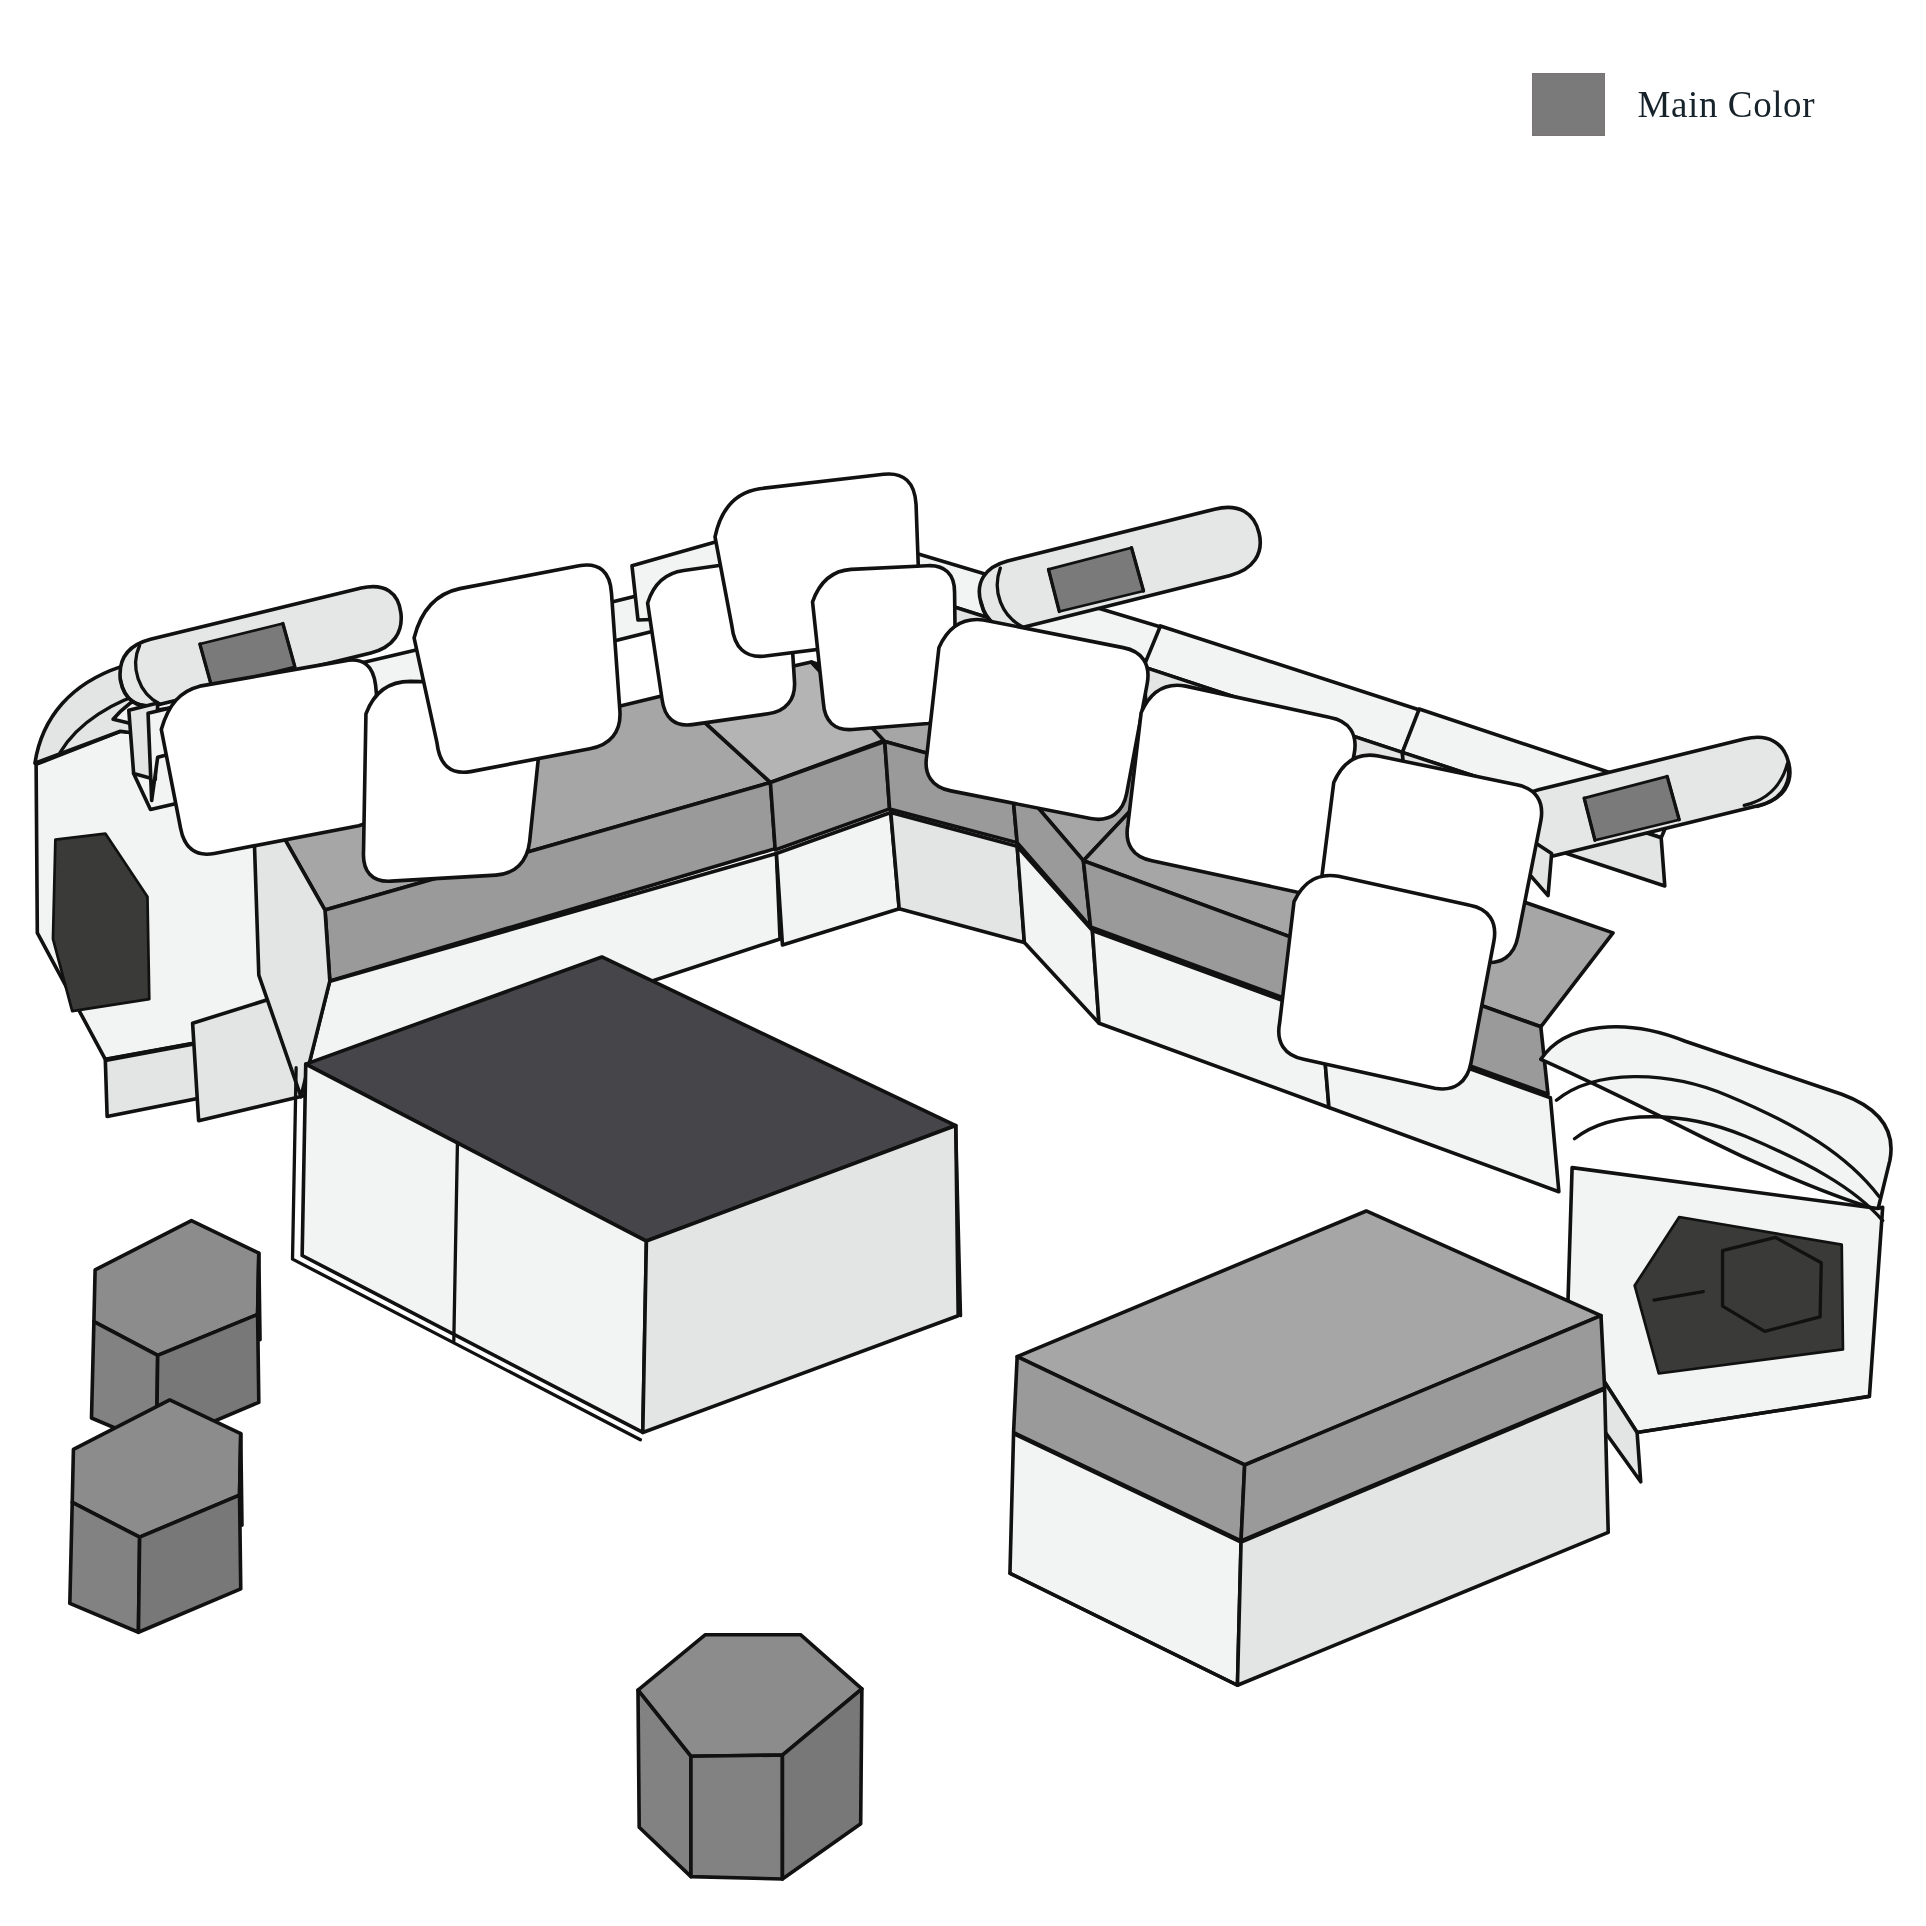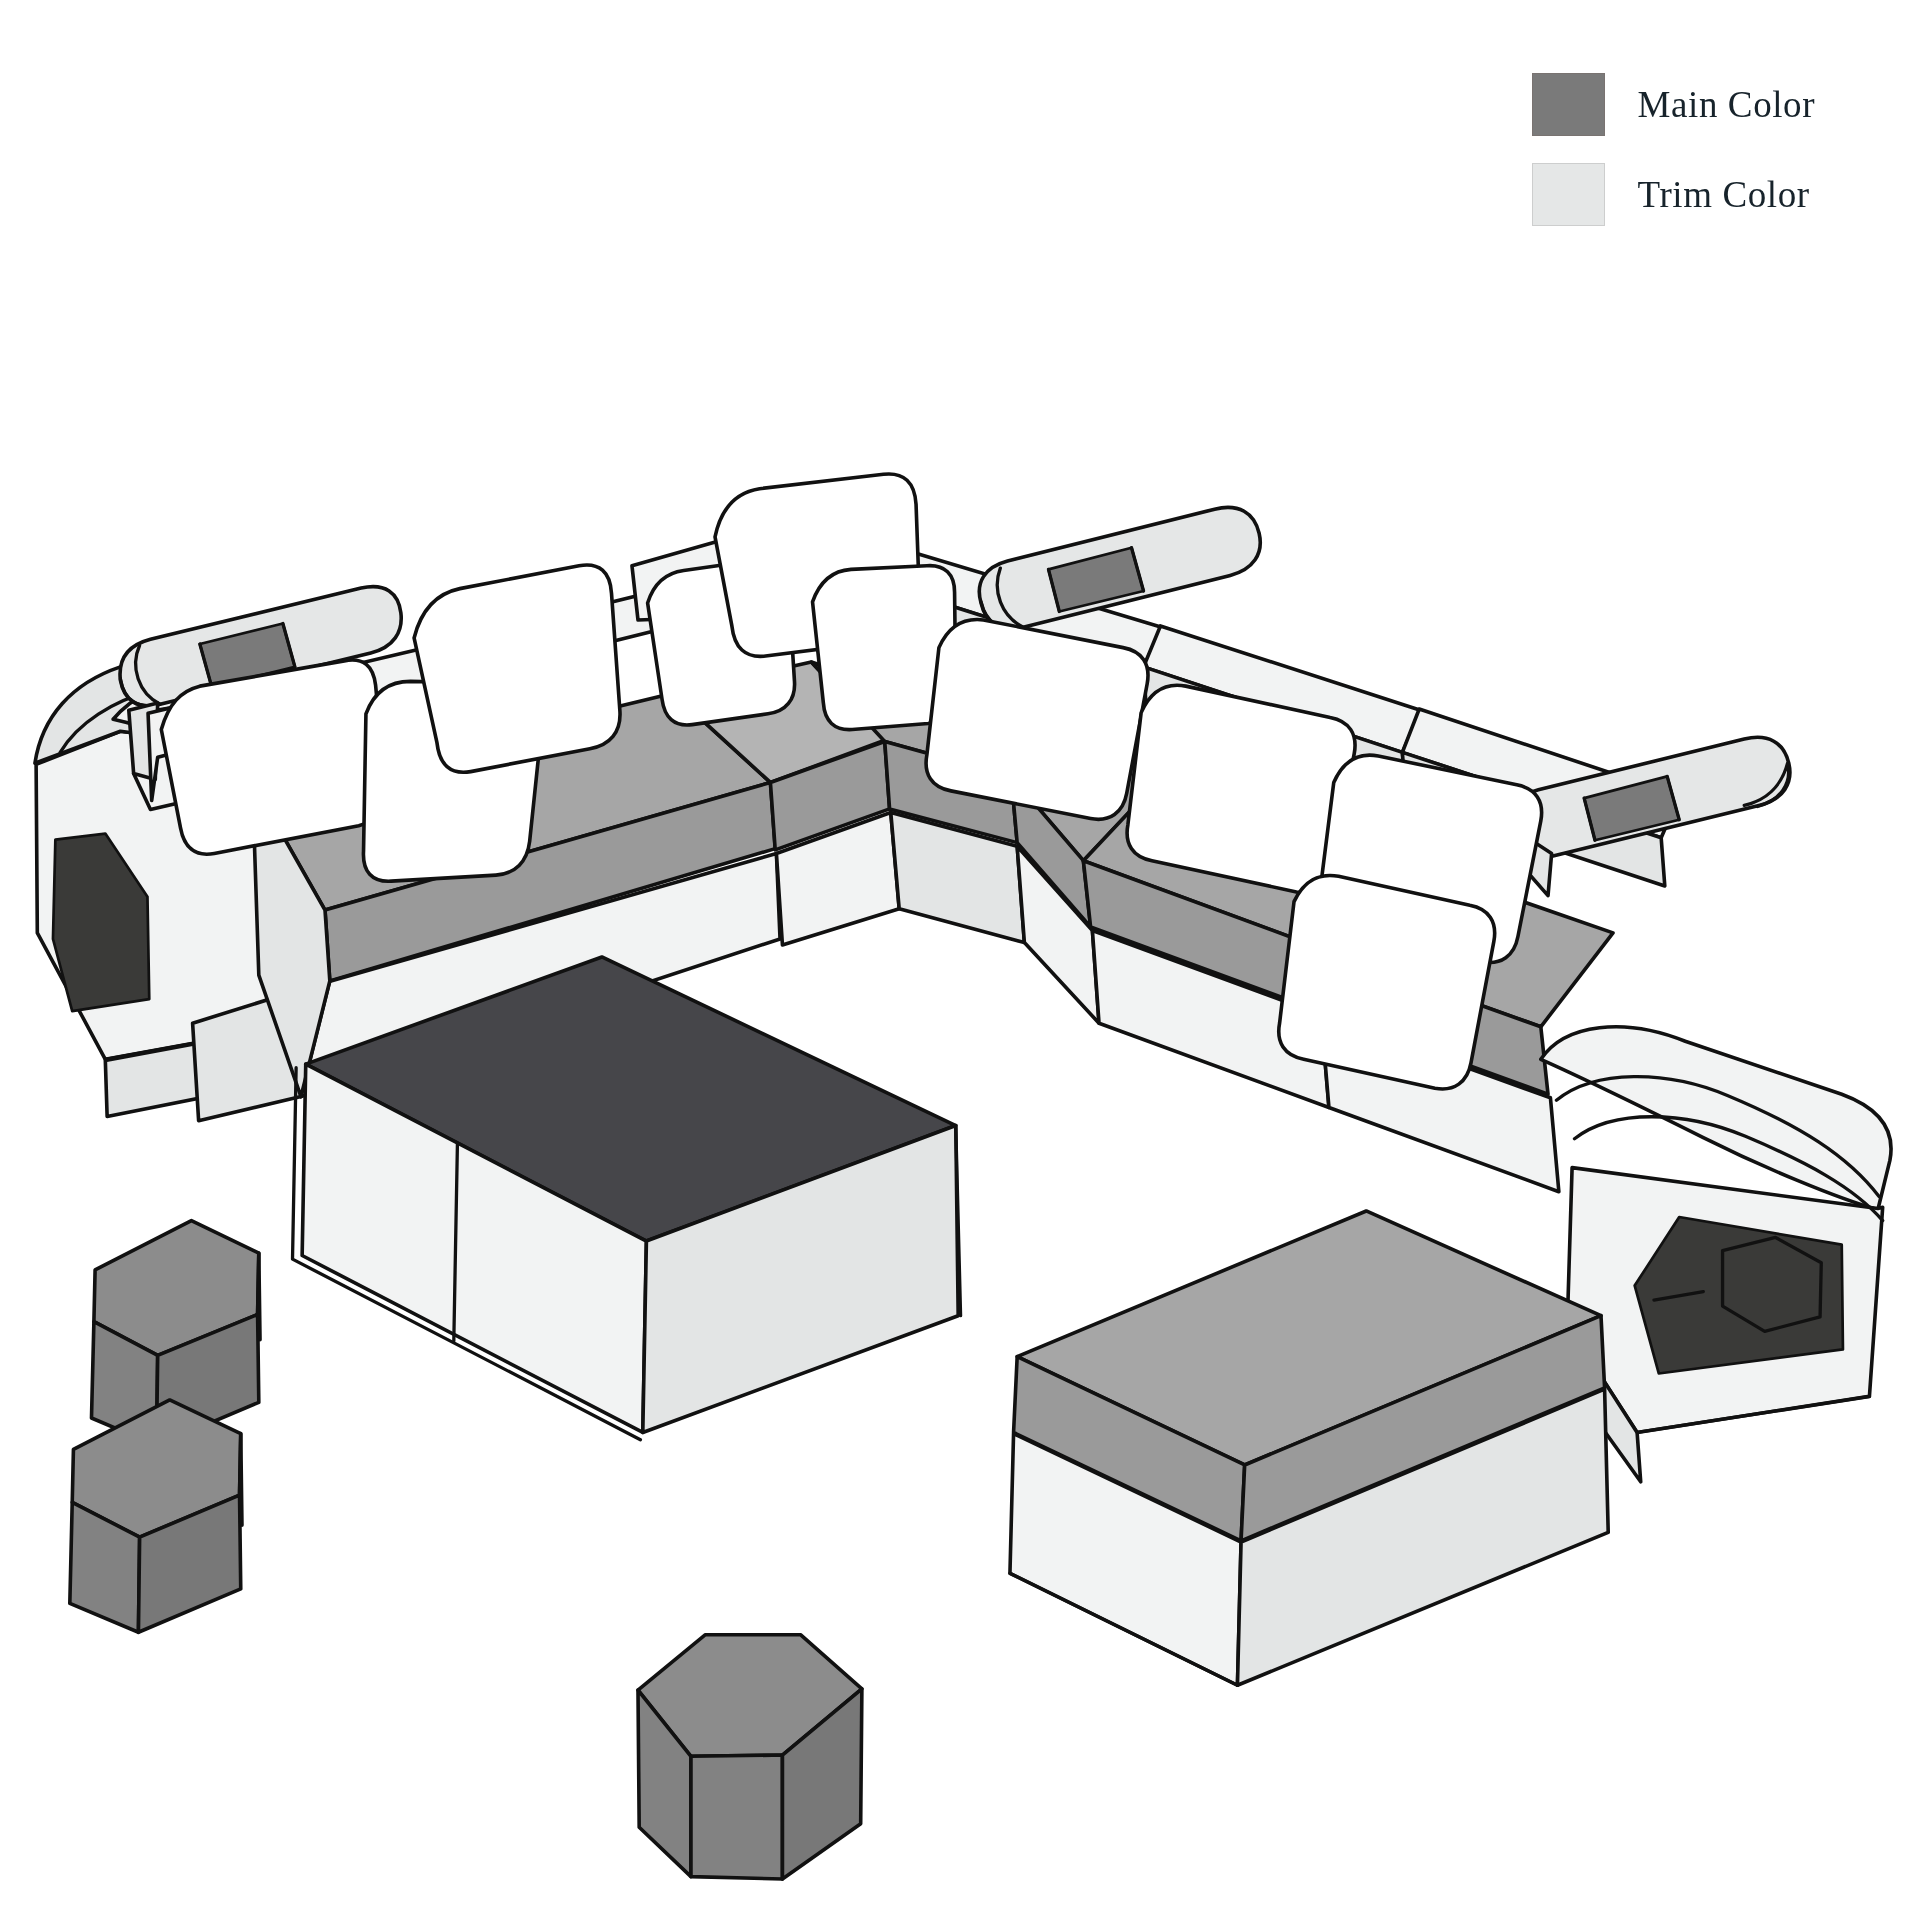--- a/index.html
+++ b/index.html
@@ -340,21 +340,17 @@
 
   </svg>
 
   <div id="legend">
 
     <div class="legend-row">
       <div class="legend-swatch" style="background:#7A7A7A;"></div>
       <div class="legend-label">Main Color</div>
     </div>
 
-    <div class="legend-row">
-      <div class="legend-swatch" style="background:#E5E7E7; border-color:rgba(160,160,160,0.35);"></div>
-      <div class="legend-label">Trim Color</div>
-    </div>
 
   </div>
 
 </div>
 
 
 </body></html>

